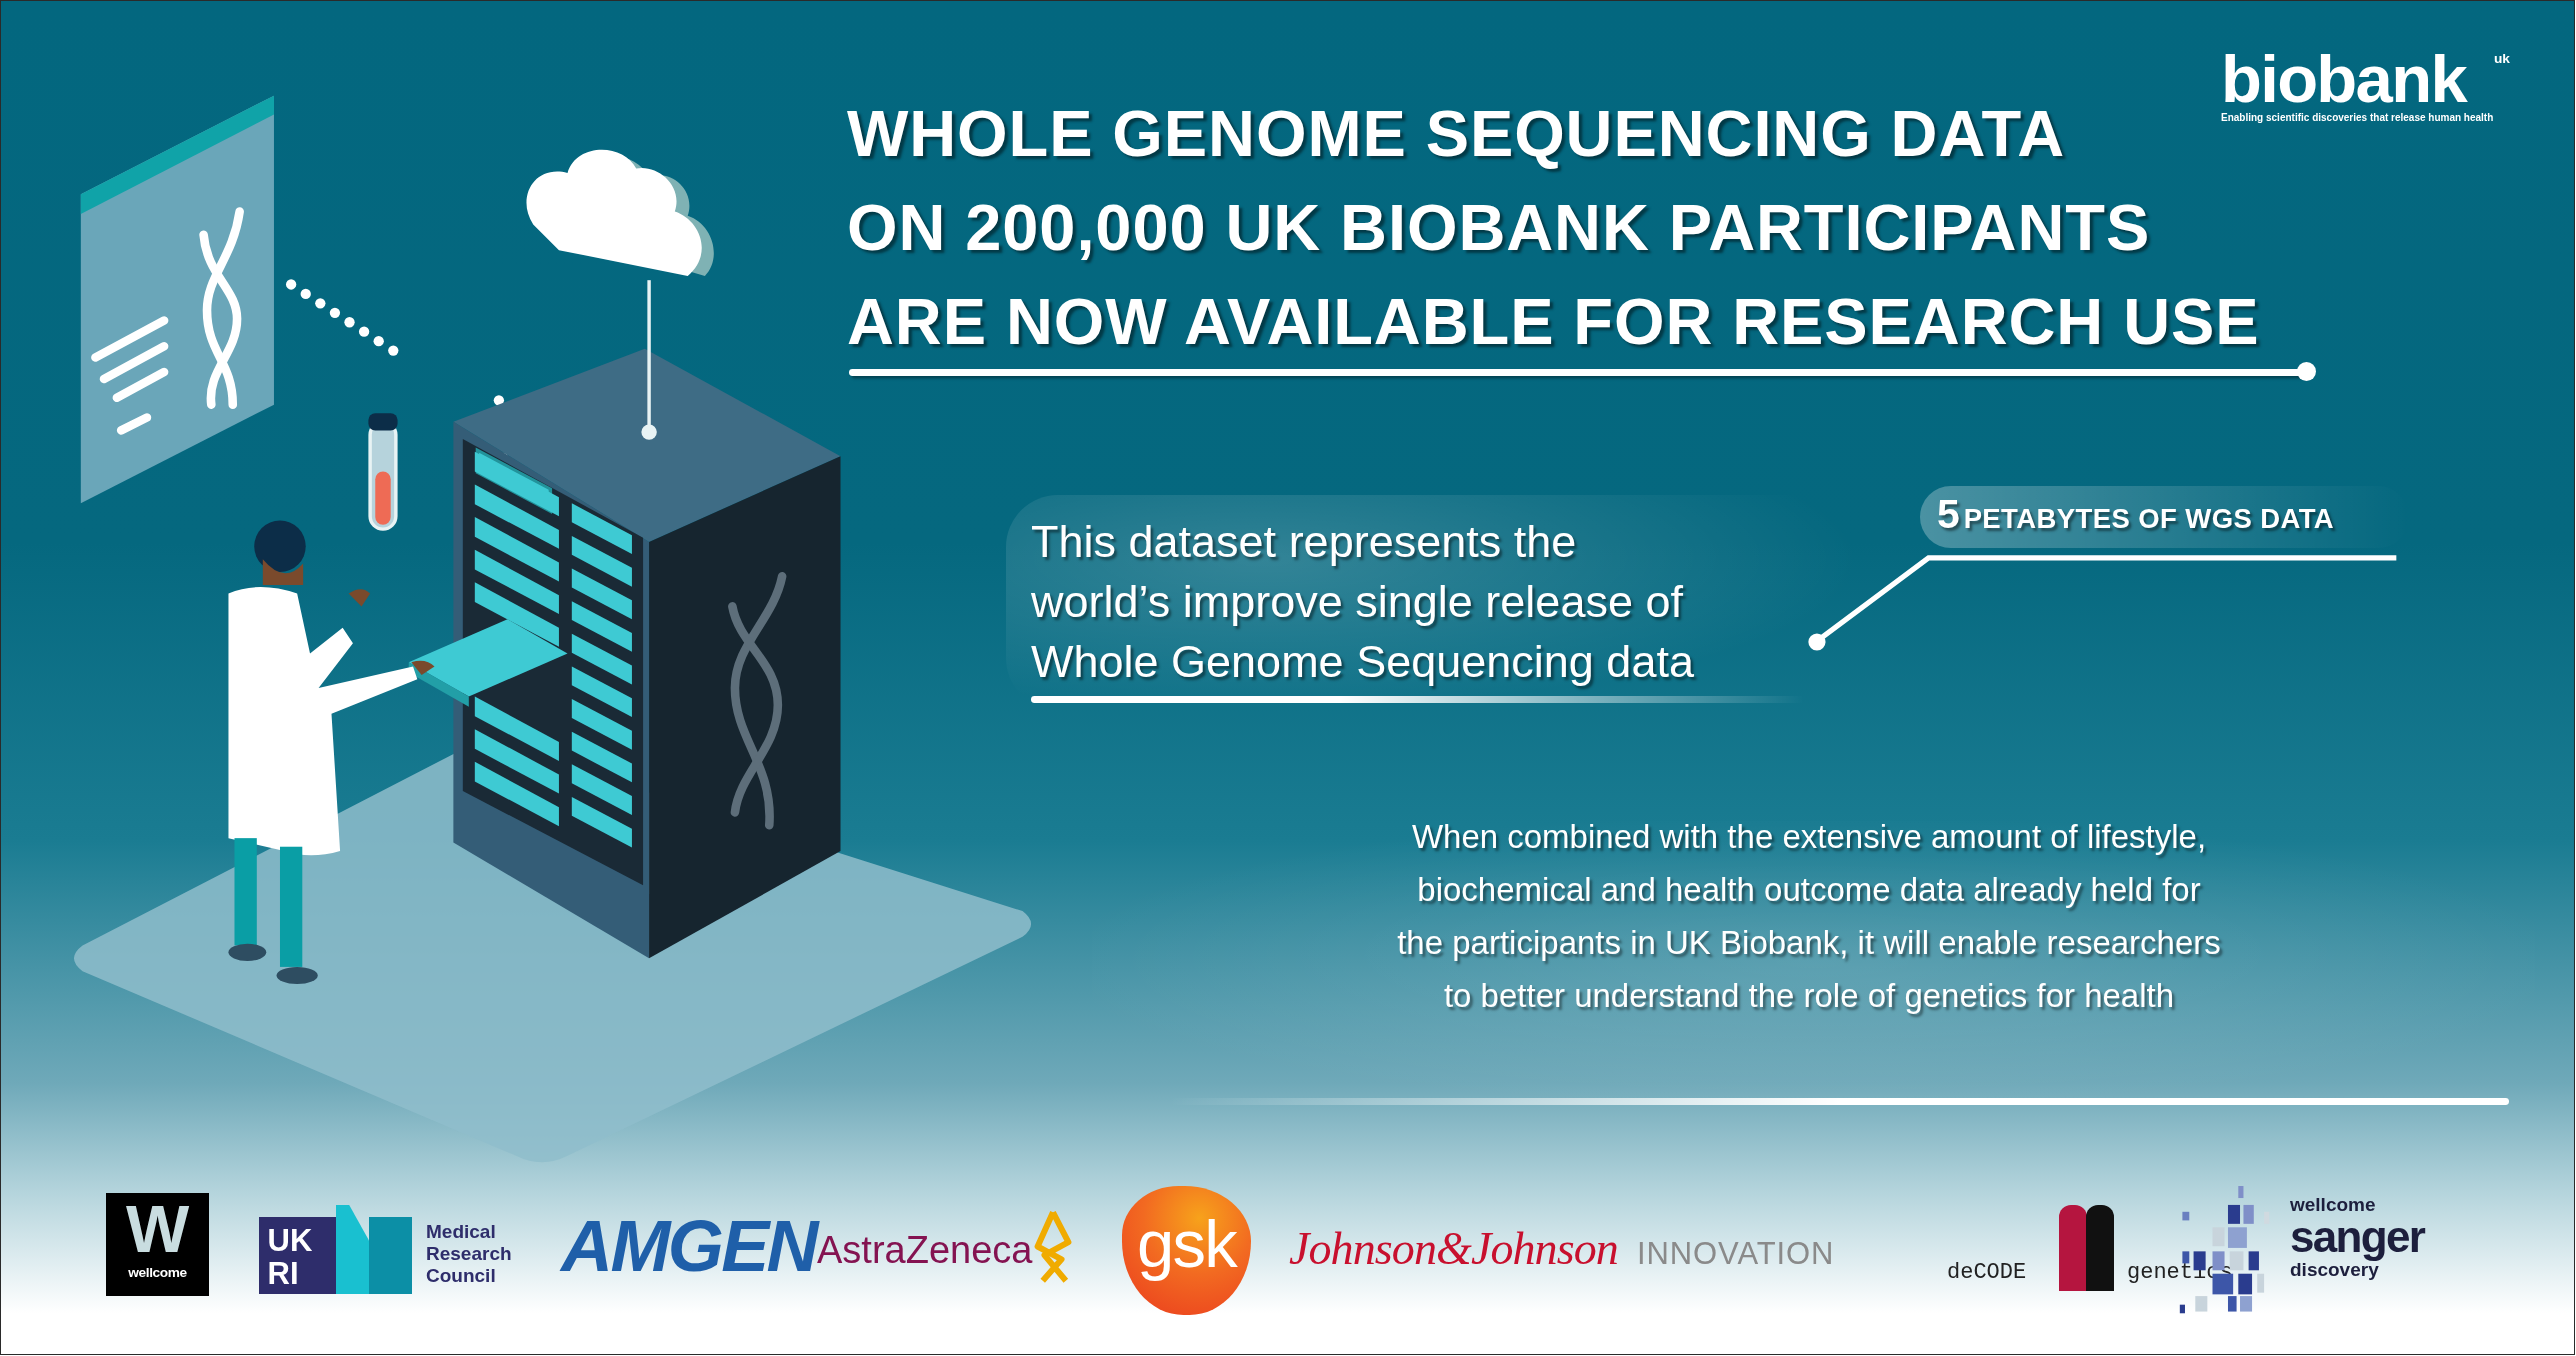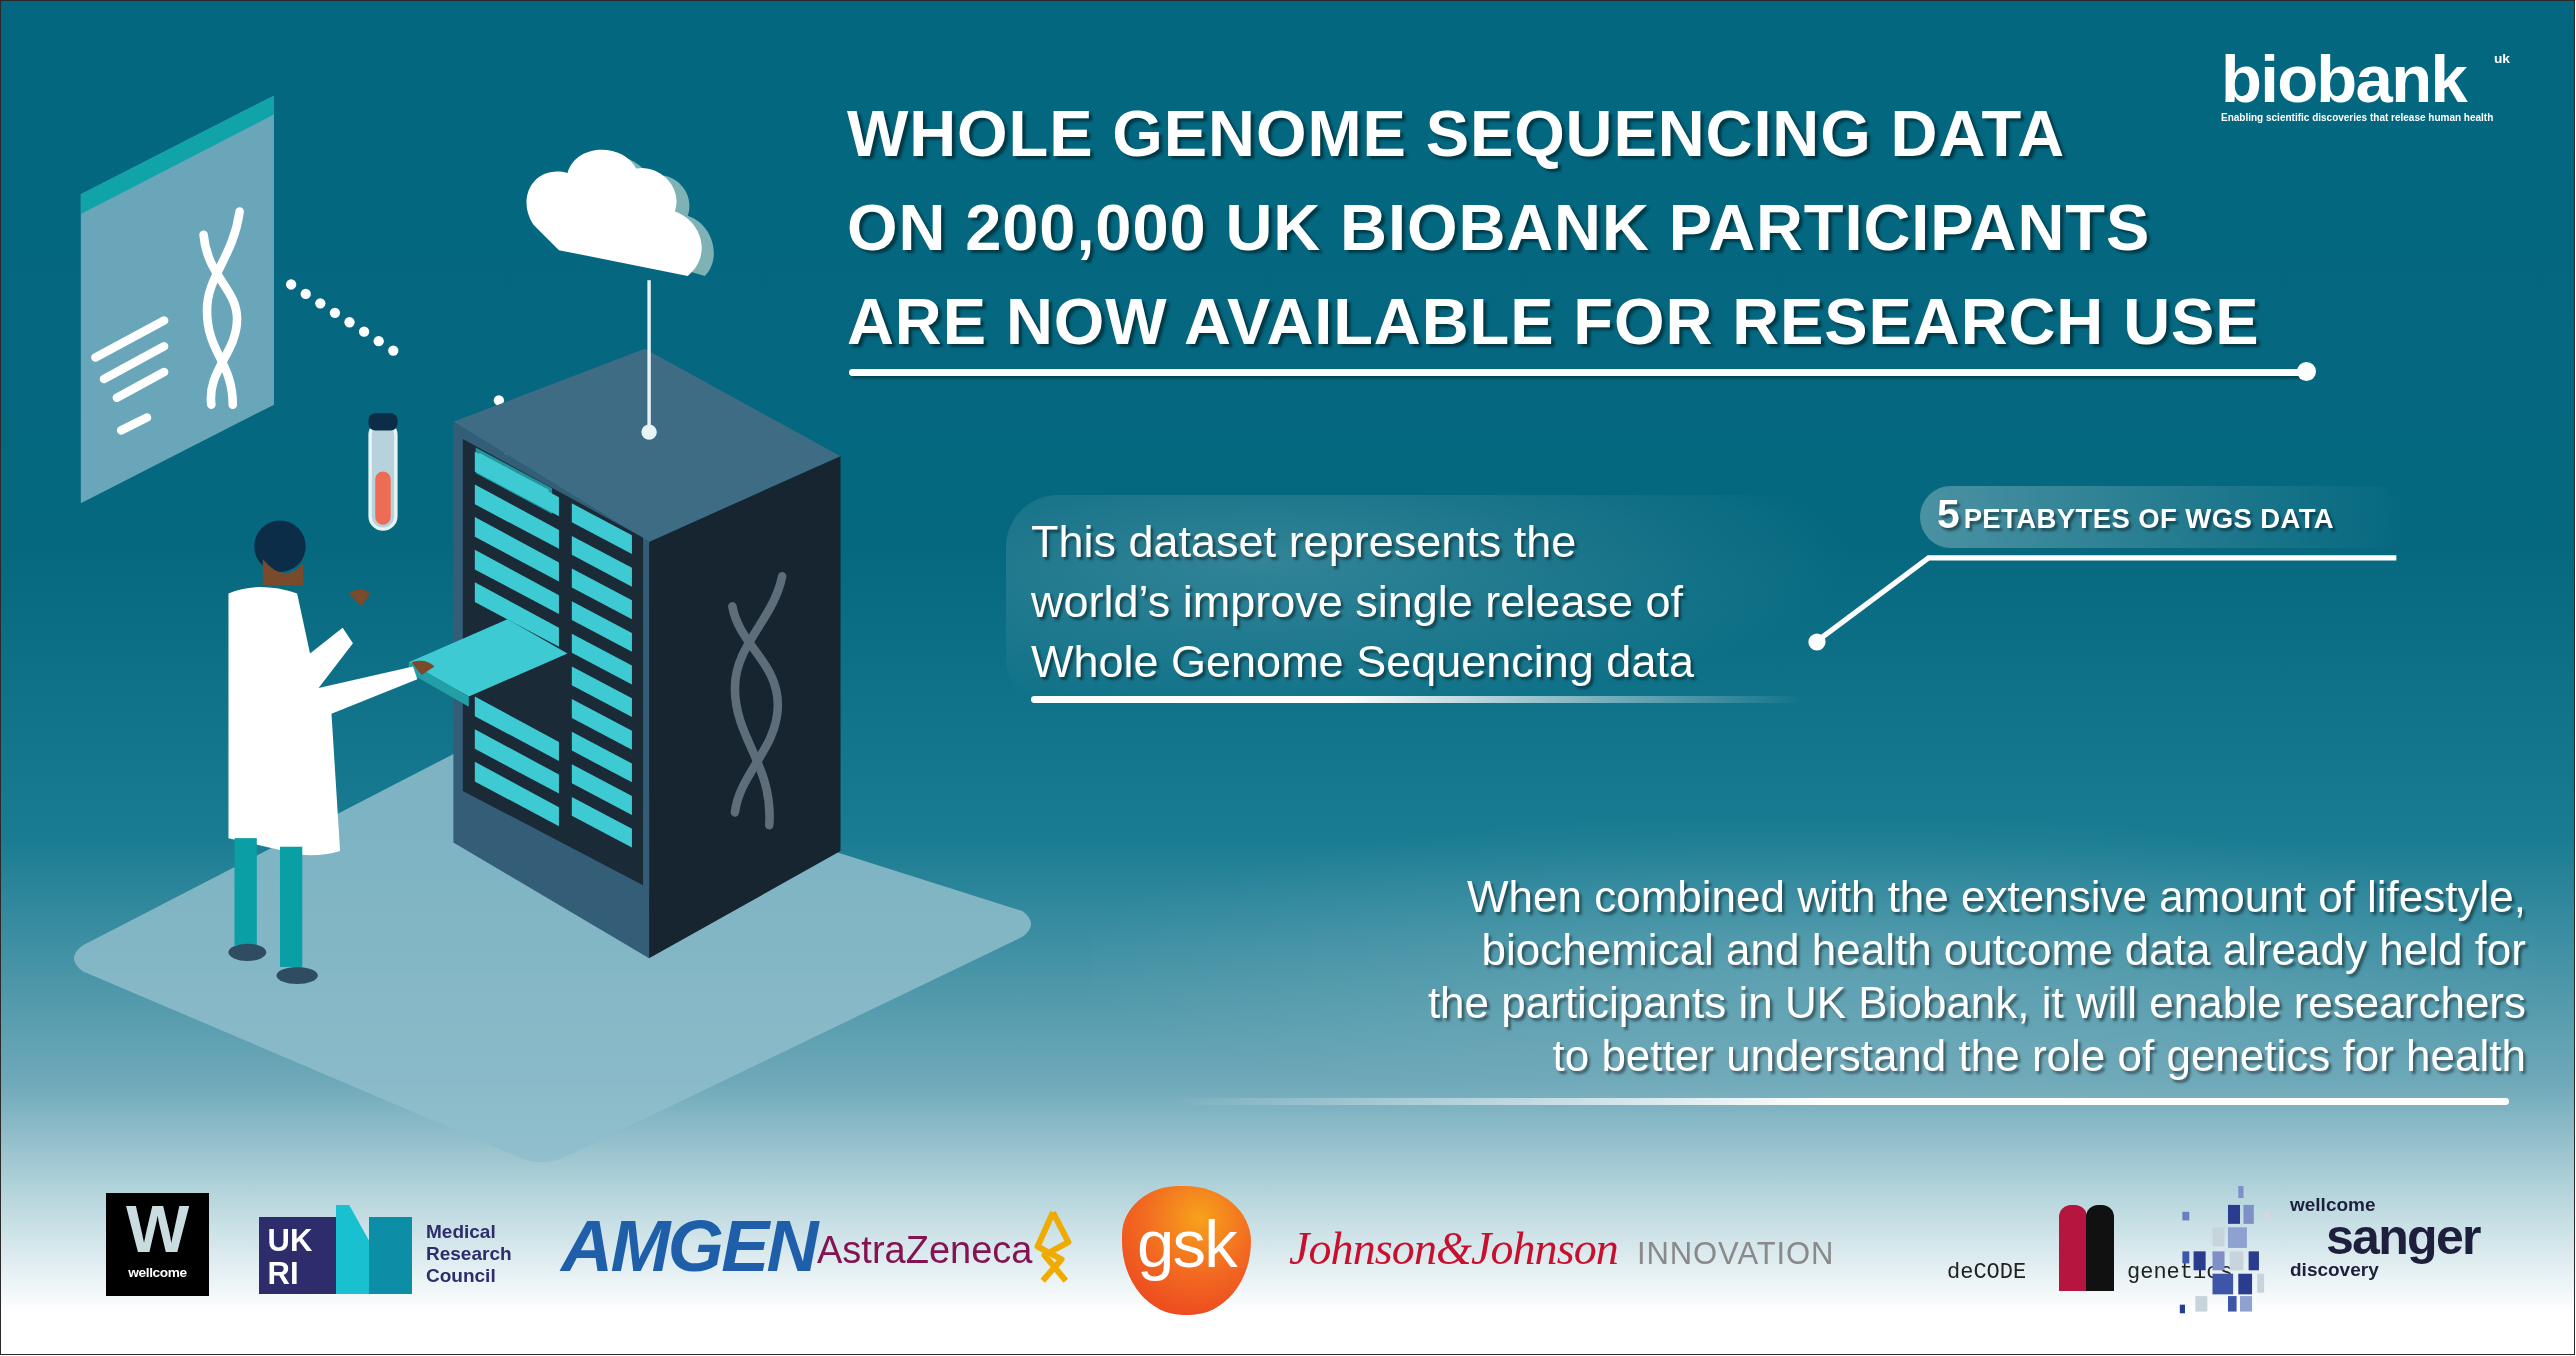--- a/index.html
+++ b/index.html
@@ -57,22 +57,22 @@
   }
   .petabyte-text .num { font-size: 41px; }
   .petabyte-text .lbl { font-size: 27.5px; letter-spacing: 0.4px; margin-top: 45px; }
 
   
   .glow-panel-2 {
     left: 1091px; top: 820px; width: 1443px; height: 283px; border-radius: 52px;
     background: radial-gradient(ellipse at 50% 50%, rgba(255,255,255,0.12), rgba(255,255,255,0) 75%);
   }
   .para {
-    left: 1091px; top: 869px; width: 1434px; text-align: right;
-    color: #fff; font-size: 44px; line-height: 53px;
+    left: 1091px; top: 809px; width: 1434px; text-align: center;
+    color: #fff; font-size: 33px; line-height: 53px;
     text-shadow: 2.6px 2.6px 2.6px rgba(0,0,0,0.45);
   }
   .para div { white-space: nowrap; }
   .para-rule {
     left: 1168px; top: 1097px; width: 1340px; height: 6.9px; border-radius: 3.4px;
     background: linear-gradient(90deg, rgba(255,255,255,0) 0%, #fff 50%, #fff 100%);
   }
 
   
   .sponsors { left: 0; top: 1185px; width: 2576px; height: 146px; }
@@ -93,21 +93,21 @@
   .jj-inn { left: 1636px; top: 50px; color: #8a8a8a; font-size: 31px; letter-spacing: 0.9px; }
   .decode { left: 1904px; top: 19px; width: 292px; height: 94px; margin-left: 42px; }
   .decode .de { position: absolute; left: 0; top: 55px; font-family: "Liberation Mono", monospace; font-size: 22px; color: #222; }
   .decode .gen { position: absolute; left: 180px; top: 55px; font-family: "Liberation Mono", monospace; font-size: 22px; color: #222; }
   .decode .fig1 { position: absolute; left: 112px; top: 0; width: 27.5px; height: 86px; background: #b5153f; border-radius: 12px 12px 0 0; }
   .decode .fig2 { position: absolute; left: 139px; top: 0; width: 27.5px; height: 86px; background: #111; border-radius: 12px 12px 0 0; }
   .sanger { left: 2177px; top: 0px; width: 309px; height: 129px; }
   .sanger .dots { position: absolute; left: 0; top: 0; width: 112px; height: 129px; }
   .sanger .txt { position: absolute; left: 112px; top: 8.6px; color: #1d1f3d; font-weight: bold; }
   .sanger .txt .a { font-size: 19px; line-height: 19px; }
-  .sanger .txt .b { font-size: 50px; line-height: 46px; letter-spacing: -1.7px; margin-left: 36px; }
+  .sanger .txt .b { font-size: 44px; line-height: 46px; letter-spacing: -1.7px; }
   .sanger .txt .c { font-size: 19px; line-height: 19px; }
 </style>
 </head>
 <body>
 
 <div class="poster">
 
   <svg class="abs" style="left:0;top:0" width="1073" height="1185" viewBox="0 0 1250 1380">
 
     <path d="M95 1100 L560 860 L1190 1060 Q1210 1075 1190 1090 L660 1345 Q630 1360 600 1345 L95 1130 Q75 1115 95 1100 Z" fill="#8fbdcb" opacity="0.85"></path>

